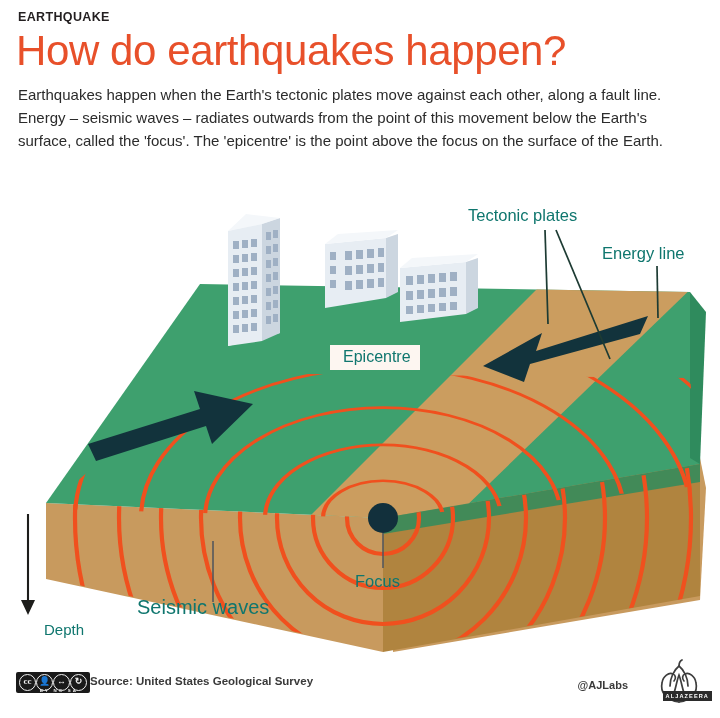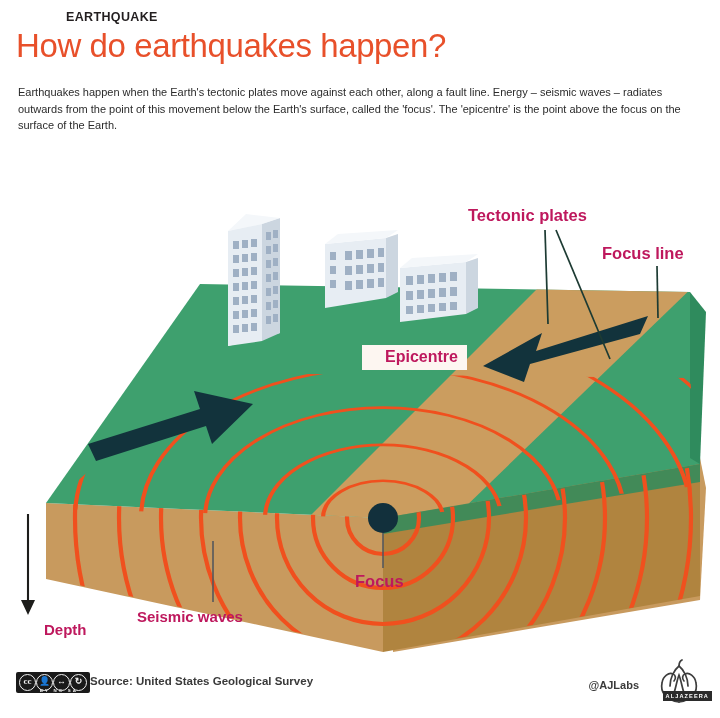--- a/index.html
+++ b/index.html
@@ -8,49 +8,48 @@
     font-family:"Liberation Sans","DejaVu Sans",sans-serif;
     color:#231f20;
   }
   #infographic{position:absolute;inset:0;background:#fff;}
 
   
   .kicker{
     position:absolute;left:18px;top:10px;
     font-size:12.5px;font-weight:700;letter-spacing:.35px;
     color:#231f20;
-    margin-left:48px;
   }
   .headline{
     position:absolute;left:16px;top:28px;
-    font-size:33px;font-weight:400;letter-spacing:-.4px;
+    font-size:42px;font-weight:400;letter-spacing:-.4px;
     color:#e8502a;line-height:1.1;white-space:nowrap;
   }
   .standfirst{
     position:absolute;left:18px;top:84px;width:676px;
-    font-size:11px;line-height:1.52;color:#2b2b2b;
+    font-size:15px;line-height:1.52;color:#2b2b2b;
   }
 
   
   #stage{position:absolute;left:0;top:196px;width:720px;height:460px;}
   #stage svg{display:block;}
 
   .lbl{
-    position:absolute;font-weight:700;color:#be185d;
+    position:absolute;font-weight:400;color:#0f766e;
     white-space:nowrap;
     text-align:center;
   }
   .lbl-tectonic{left:468px;top:10px;font-size:16.5px;}
   .lbl-fault{left:602px;top:48px;font-size:16.5px;}
   .lbl-epicentre{
     left:330px;top:149px;font-size:16px;
-    background:#fdf6f1;padding:3px 9px 4px 23px;margin-left:32px;
+    background:#fdf6f1;padding:3px 9px 4px 13px;
   }
   .lbl-focus{left:355px;top:376px;font-size:16.5px;}
-  .lbl-seismic{left:137px;top:412px;font-size:15px;}
+  .lbl-seismic{left:137px;top:400px;font-size:20px;}
   .lbl-depth{left:44px;top:425px;font-size:15px;}
 
   
   .footer{position:absolute;left:0;top:660px;width:720px;height:58px;}
   .cc-badge{
     position:absolute;left:16px;top:12px;
     background:#1a1a1a;padding:2px 3px;border-radius:2px;
     display:flex;gap:0;align-items:center;
   }
   .cc-dot{
@@ -62,21 +61,21 @@
   .cc-word{
     position:absolute;left:17px;top:28px;width:84px;
     font-size:4.4px;letter-spacing:2.2px;color:#efefef;
     text-align:center;font-weight:700;
   }
   .source{
     position:absolute;left:90px;top:15px;
     font-size:11.5px;font-weight:700;color:#3a3a3a;
   }
   .ajlabs{
-    position:absolute;right:81px;top:19px;
+    position:absolute;right:92px;top:19px;
     font-size:11px;font-weight:700;color:#3a3a3a;
   }
   .aj-logo{position:absolute;right:8px;top:-4px;width:66px;height:52px;}
   .aj-word{
     position:absolute;right:8px;top:31px;
     background:#2b2b2b;color:#fff;font-size:5.6px;font-weight:700;
     letter-spacing:1.1px;padding:2px 3px;
   }
 </style>
 </head>
@@ -274,21 +273,21 @@
       </g>
       <line x1="213" y1="345" x2="213" y2="406" stroke="#55585c" stroke-width="1.6"></line>
 
       <g>
         <line x1="28" y1="318" x2="28" y2="405" stroke="#1d1d1b" stroke-width="2.1"></line>
         <polygon points="21,404 35,404 28,419" fill="#1d1d1b"></polygon>
       </g>
     </svg>
 
     <div class="lbl lbl-tectonic">Tectonic plates</div>
-    <div class="lbl lbl-fault">Focus line</div>
+    <div class="lbl lbl-fault">Energy line</div>
     <div class="lbl lbl-epicentre">Epicentre</div>
     <div class="lbl lbl-focus">Focus</div>
     <div class="lbl lbl-seismic">Seismic waves</div>
     <div class="lbl lbl-depth">Depth</div>
   </div>
 
   <div class="footer">
     <div class="cc-badge">
       <div class="cc-dot">cc</div>
       <div class="cc-dot">👤</div>

